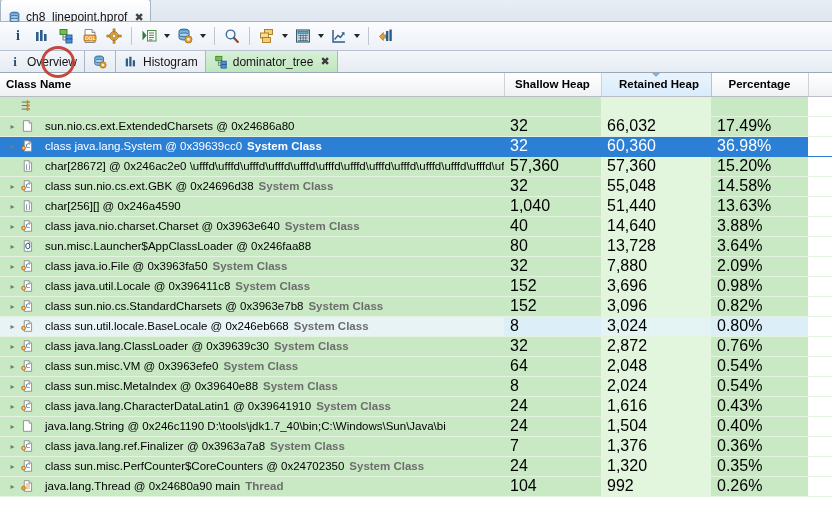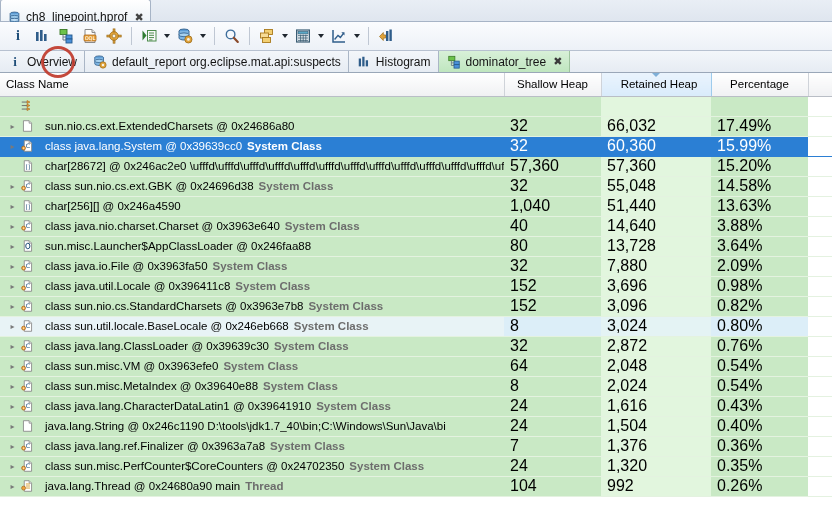--- a/index.html
+++ b/index.html
@@ -112,21 +112,21 @@
     border-collapse: collapse;
     width: 832px;
     table-layout: fixed;
     font-size: 11.5px;
   }
   table.grid th {
     height: 23px;
     background: linear-gradient(#ffffff, #f0f1f3);
     border-right: 1px solid #cfd3d9;
     border-bottom: 1px solid #b9bec6;
-    font-weight: normal;
+    font-weight: bold;
     font-size: 11.5px;
     color: #000;
     padding: 0 6px;
     position: relative;
   }
   table.grid th.sorted {
     background: linear-gradient(#eaf4fd, #d9ebfb);
     border-left: 1px solid #9ecbec;
     border-right: 1px solid #9ecbec;
     padding-left: 12px;
@@ -342,21 +342,20 @@
   <div class="viewtab">
     <span class="ico">
       <svg width="14" height="14" viewBox="0 0 16 16">
         <ellipse cx="7" cy="3" rx="5" ry="2" fill="#5b9bd5" stroke="#2f5d8a" stroke-width=".9"></ellipse>
         <path d="M2 3v7c0 1.1 2.3 2 5 2s5-.9 5-2V3" fill="#7fb6e3" stroke="#2f5d8a" stroke-width=".9"></path>
         <ellipse cx="7" cy="6.8" rx="5" ry="1.9" fill="#a8d2ef" stroke="#2f5d8a" stroke-width=".8"></ellipse>
         <circle cx="11.4" cy="11.4" r="3.6" fill="#e0a33b" stroke="#9c6b18" stroke-width=".8"></circle>
         <circle cx="11.4" cy="11.4" r="1.4" fill="#f7f3e8"></circle>
       </svg>
     </span>
-    <span>default_report org.eclipse.mat.api:suspects</span>
   </div>
 
   <div class="viewtab">
     <span class="ico">
       <svg width="14" height="14" viewBox="0 0 16 16">
         <rect x="2" y="4" width="2.6" height="9" fill="#2f5d8a"></rect>
         <rect x="6" y="2" width="2.6" height="11" fill="#2f5d8a"></rect>
         <rect x="10" y="6" width="2.6" height="7" fill="#2f5d8a"></rect>
       </svg>
     </span>
@@ -449,21 +448,21 @@
                   <text x="8.6" y="11" font-size="7.5" text-anchor="middle" fill="#1f4e79" font-family="DejaVu Sans">C</text>
                   <circle cx="3.2" cy="10.6" r="2.4" fill="#f0a33d" stroke="#a9661b" stroke-width=".9"></circle>
                   <circle cx="3.2" cy="10.6" r=".9" fill="#fff7e8"></circle>
                 </svg>
               </span>
               <span class="lbl">class java.lang.System @ 0x39639cc0<span class="sysclass">System Class</span></span>
             </span>
           </td>
           <td class="c-num c-shallow">32</td>
           <td class="c-num c-retained">60,360</td>
-          <td class="c-num c-percentage">15.99%</td>
+          <td class="c-num c-percentage">36.98%</td>
           <td class="c-pad"></td>
         </tr>
         <tr class="row">
           <td class="c-name">
             <span class="cellrow">
               <span class="twisty empty">▸</span>
               <span class="ico">
                 <svg width="13" height="14" viewBox="0 0 16 16">
                   <path d="M4 1.5h6l3 3v10H4z" fill="#ffffff" stroke="#8a8a8a" stroke-width="1.1"></path>
                   <path d="M10 1.5v3h3" fill="#e8e8e8" stroke="#8a8a8a" stroke-width="1"></path>

